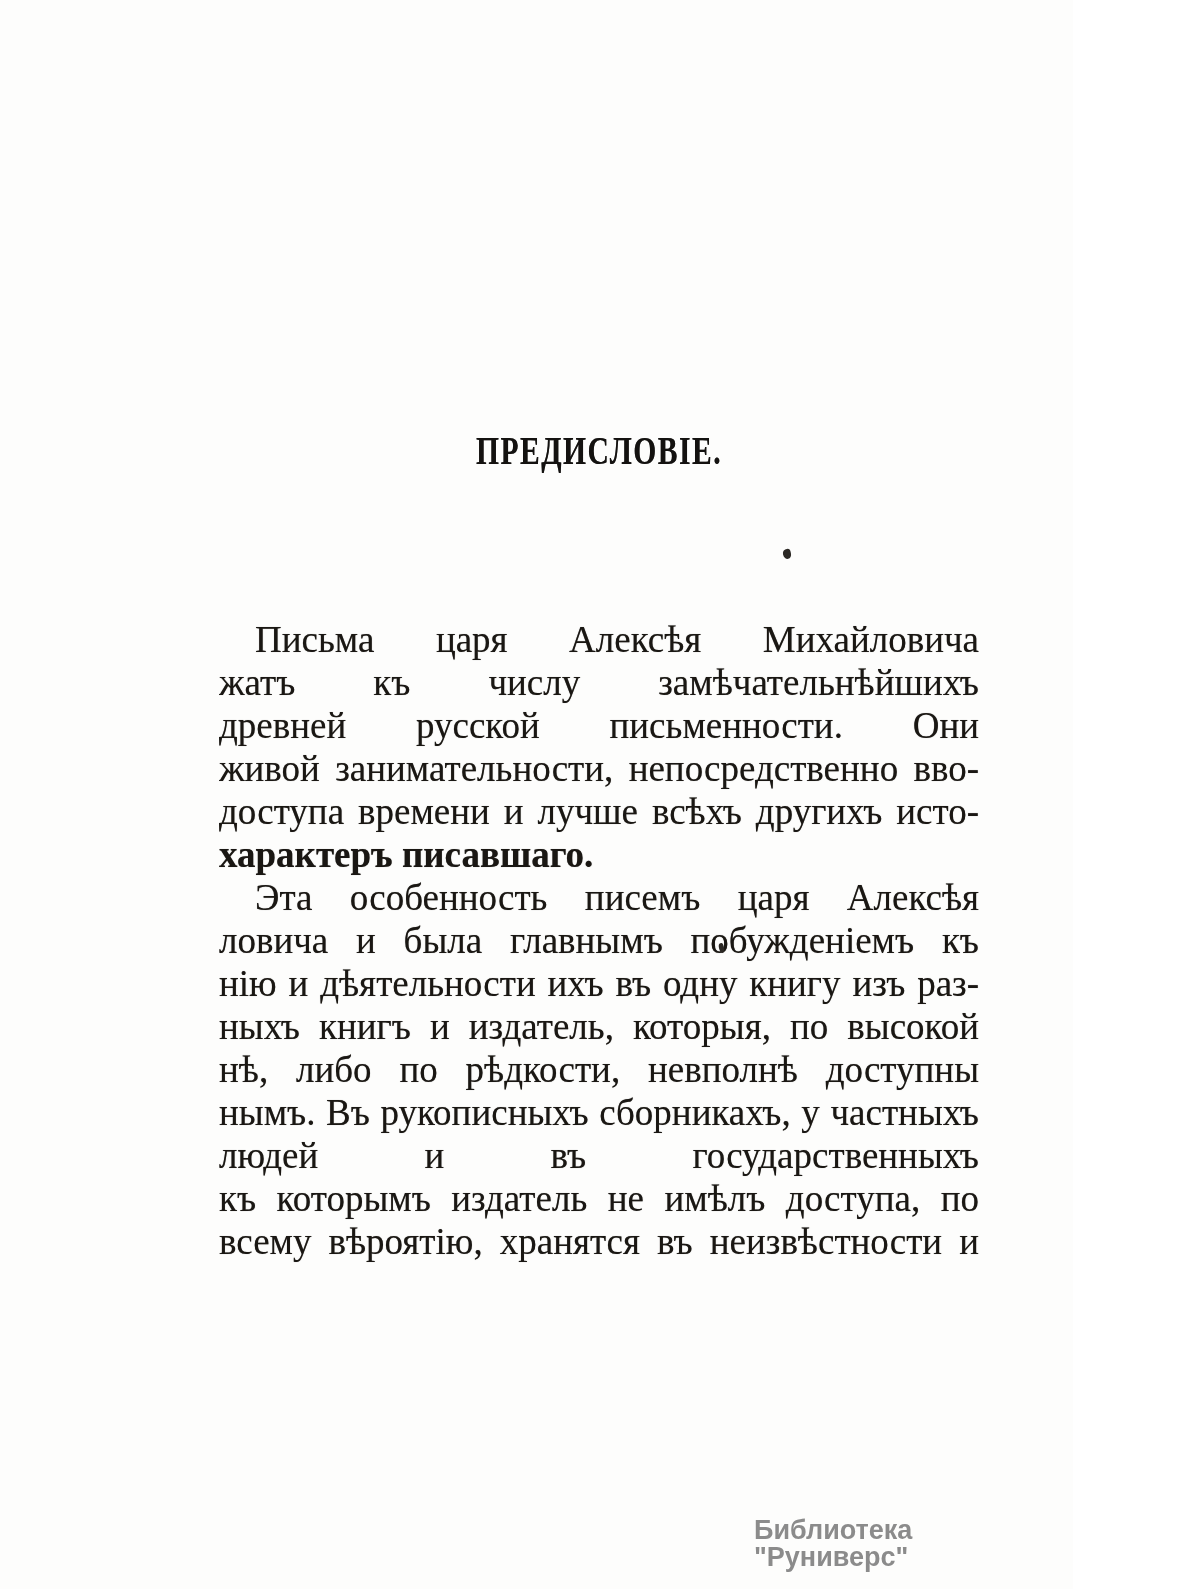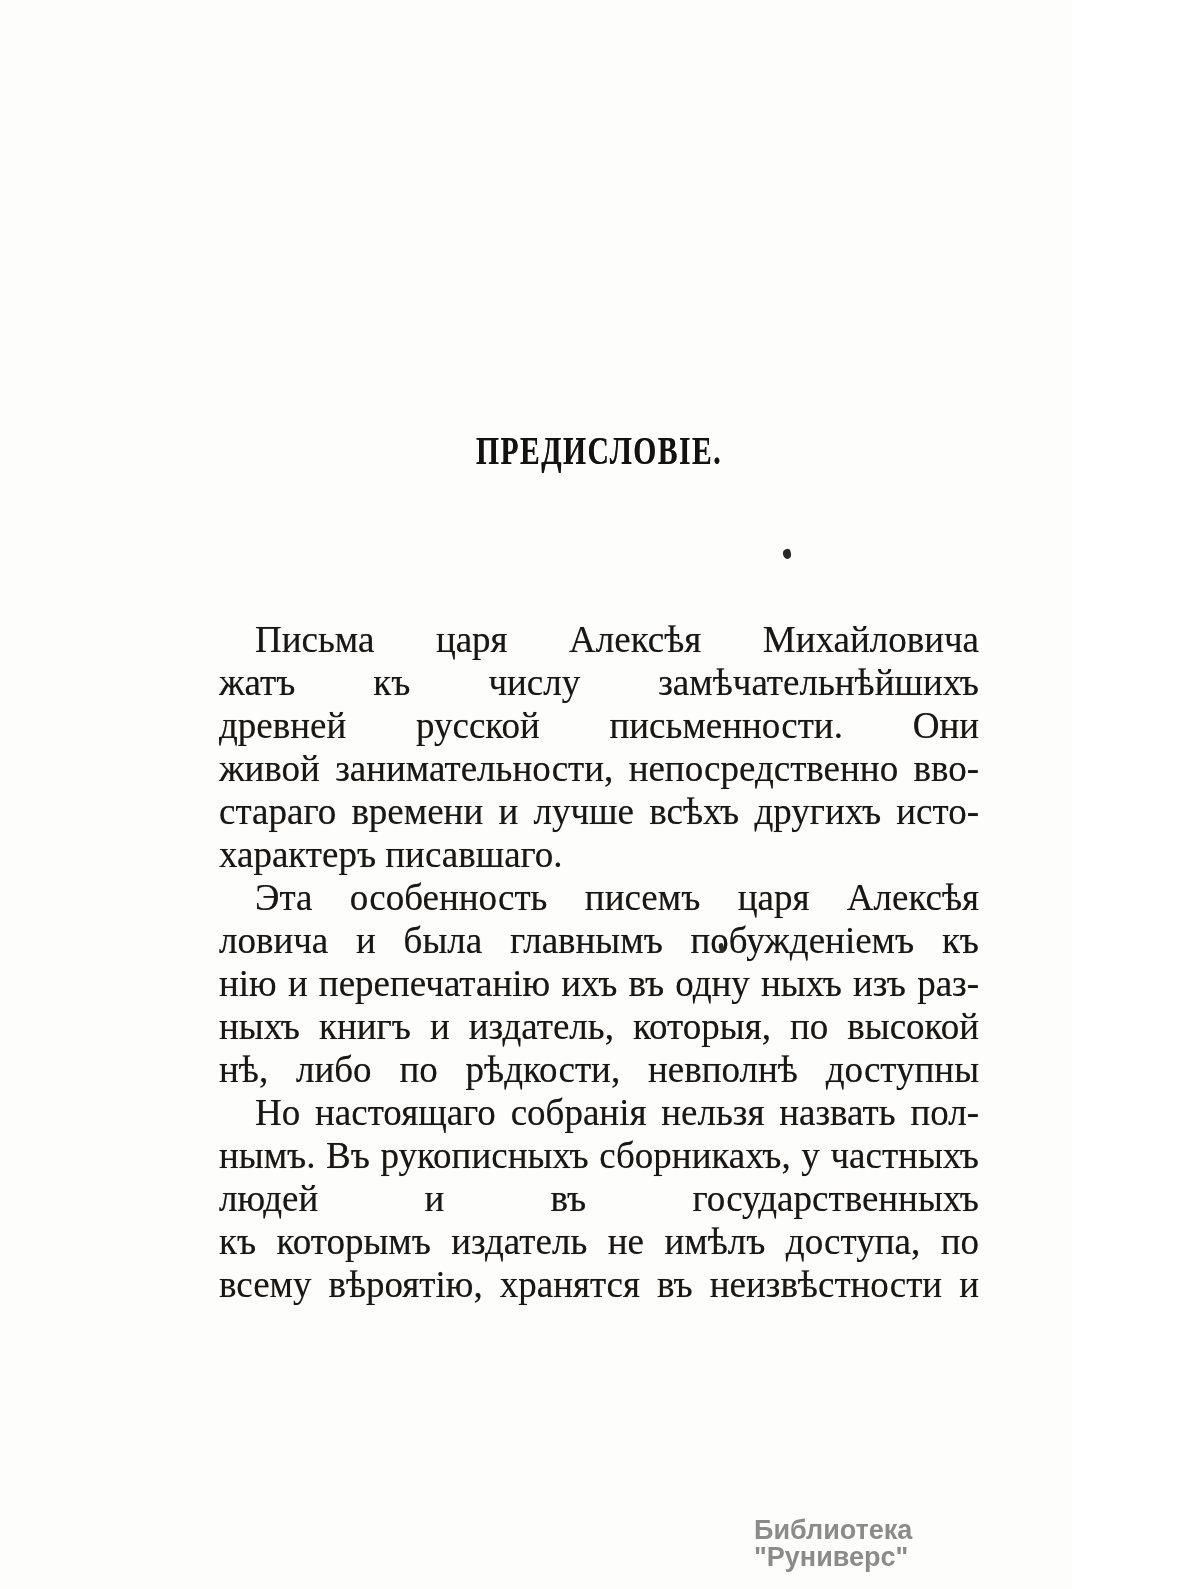--- a/index.html
+++ b/index.html
@@ -43,20 +43,21 @@
   .line {
     height: 43px;
     line-height: 43px;
     overflow: hidden;
     text-align: justify;
     text-align-last: justify;
   }
   .line.flush {
     text-align: left;
     text-align-last: left;
+    font-weight: bold;
   }
   .line.indent {
     text-indent: 36px;
   }
   .watermark {
     position: absolute;
     left: 754px;
     top: 1517px;
     font-family: "Liberation Sans", "DejaVu Sans", sans-serif;
     font-weight: bold;
@@ -77,32 +78,31 @@
 
 <div class="page" style="background: rgb(253, 253, 252);">
   <h1 class="title">ПРЕДИСЛОВІЕ.</h1>
 
   <div class="text-block" id="text-block" style="color: rgb(26, 23, 19);">
       <div>
         <div class="line indent">Письма царя Алексѣя Михайловича принадле-</div>
         <div class="line">жатъ къ числу замѣчательнѣйшихъ памятниковъ</div>
         <div class="line">древней русской письменности. Они исполнены</div>
         <div class="line">живой занимательности, непосредственно вво-</div>
-        <div class="line">стараго времени и лучше всѣхъ  другихъ исто-</div>
+        <div class="line">доступа времени и лучше всѣхъ  другихъ исто-</div>
         <div class="line flush">характеръ писавшаго.</div>
       </div>
       <div>
         <div class="line indent">Эта особенность писемъ царя Алексѣя Михай-</div>
         <div class="line">ловича и была главнымъ побужденіемъ къ собра-</div>
-        <div class="line">нію и перепечатанію ихъ въ одну ныхъ изъ раз-</div>
+        <div class="line">нію и дѣятельности ихъ въ одну книгу изъ раз-</div>
         <div class="line">ныхъ книгъ и издатель, которыя, по высокой цѣ-</div>
         <div class="line">нѣ, либо по рѣдкости, невполнѣ доступны боль-</div>
       </div>
       <div>
-        <div class="line indent">Но настоящаго собранія нельзя назвать пол-</div>
         <div class="line">нымъ. Въ рукописныхъ сборникахъ, у частныхъ</div>
         <div class="line">людей и въ государственныхъ книгохранилищахъ,</div>
         <div class="line">къ которымъ издатель не имѣлъ доступа, по</div>
         <div class="line">всему вѣроятію, хранятся въ неизвѣстности и</div>
       </div>
     </div>
 
   <div class="watermark" style="color: rgb(139, 139, 139);">Библиотека "Руниверс"</div>
 
   <div id="speck-layer">

